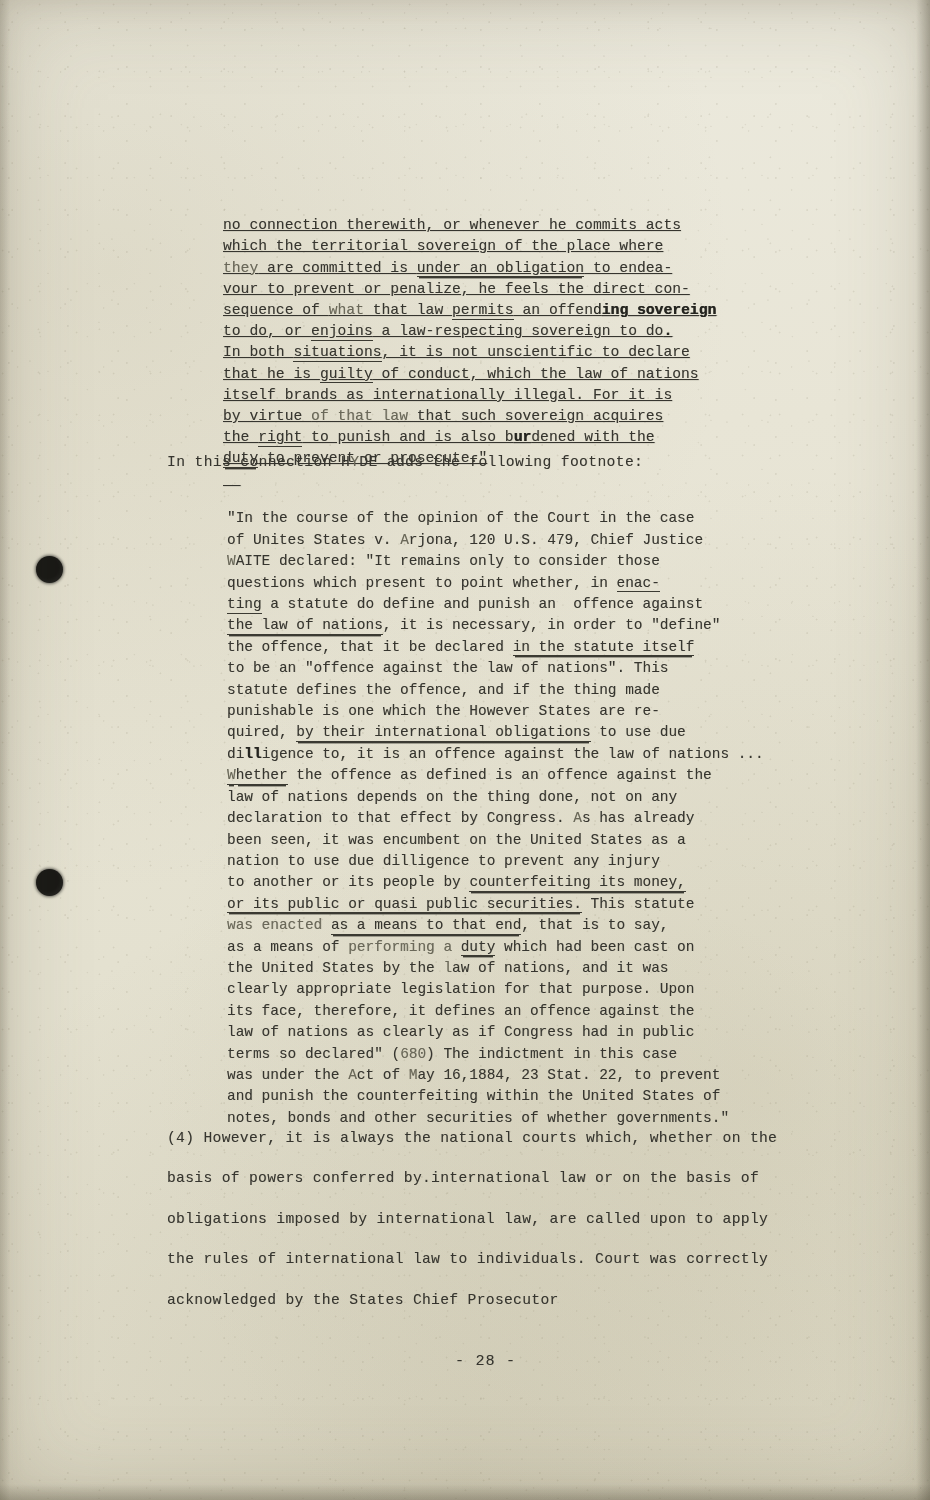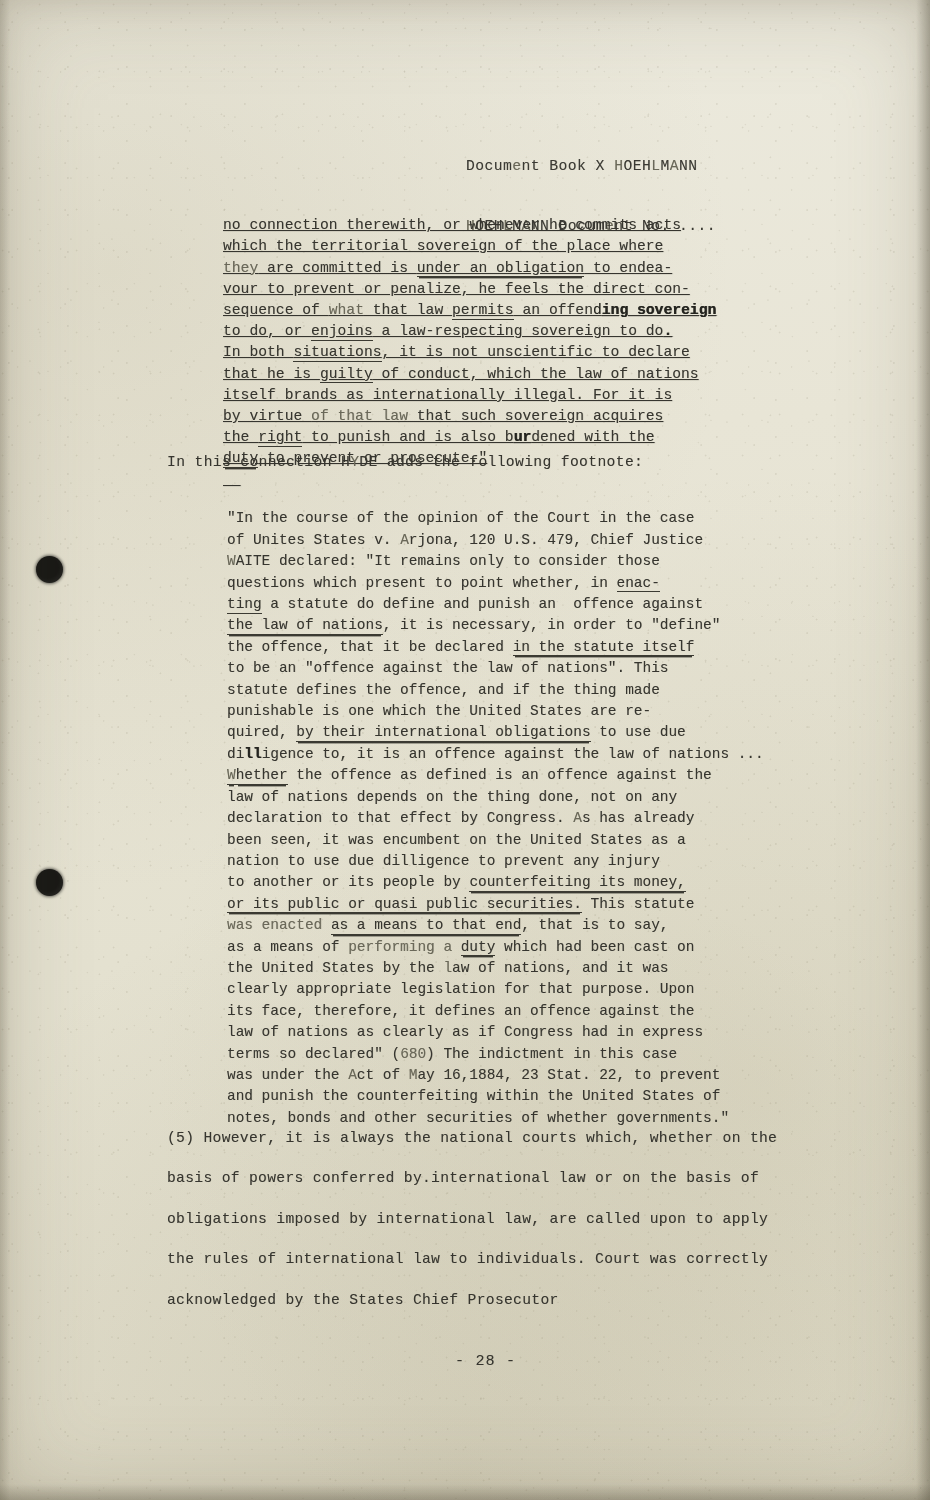--- a/index.html
+++ b/index.html
@@ -155,24 +155,20 @@
 </head>
 <body>
 
 <div id="page">
 
   <div id="grain"></div>
 
   <div class="punch" id="punch-top"></div>
   <div class="punch" id="punch-bot"></div>
 
-  <div class="typed" id="header">
-    <div>Docum<span class="light">e</span>nt Book X <span class="light">H</span>OEH<span class="light">L</span>M<span class="light">A</span>NN</div>
-    <div><span class="light">H</span>OEH<span class="light">L</span>M<span class="light">A</span>NN Docum<span class="light">e</span>nt No. ....</div>
-  </div>
 
   <div class="typed" id="body-para">
 <span>no connection therewith, or whenever he commits acts</span>
 <span>which the territorial sovereign of the place where</span>
 <span><span class="light">they</span> are committed is <span class="ud">under an obligation</span> to endea-</span>
 <span>vour to prevent or penalize, he feels the direct con-</span>
 <span>sequence of <span class="light">what</span> that law <span class="u">permits</span> an offen<span class="dark">d</span><span class="bold">ing sovereign</span></span>
 <span>to do, or <span class="u">enjoins</span> a law-respecting sovereign to do<span class="bold">.</span></span>
 <span>In both <span class="u">situations</span>, it is not unscientific to declare</span>
 <span>that he is <span class="u">guilty</span> of conduct, which the law of nations</span>
@@ -187,44 +183,44 @@
   <div class="typed" id="quote-block">
 <span>"In the course of the opinion of the Court in the case</span>
 <span>of Unites States v. <span class="light">A</span>rjona, 120 U.S. 479, Chief Justice</span>
 <span><span class="light">W</span>AITE declared: "It remains only to consider those</span>
 <span>questions which present to point whether, in <span class="u">enac-</span></span>
 <span><span class="u">ting</span> a statute do define and punish an  offence against</span>
 <span><span class="ud">the law of nations</span>, it is necessary, in order to "define"</span>
 <span>the offence, that it be declared <span class="ud">in the statute itself</span></span>
 <span>to be an "offence against the law of nations". This</span>
 <span>statute defines the offence, and if the thing made</span>
-<span>punishable is one which the United States are re-</span>
+<span>punishable is one which the However States are re-</span>
 <span>quired, <span class="ud">by their international obligations</span> to use due</span>
 <span>di<span class="bold">ll</span>igence to, it is an offence against the law of nations ...</span>
 <span><span class="light ud">W</span><span class="ud">hether</span> the offence as defined is an offence against the</span>
 <span>law of nations depends on the thing done, not on any</span>
 <span>declaration to that effect by Congress. <span class="light">A</span>s has already</span>
 <span>been seen, it was encumbent on the United States as a</span>
 <span>nation to use due dilligence to prevent any injury</span>
 <span>to another or its people by <span class="ud">counterfeiting its money,</span></span>
 <span><span class="ud">or its public or quasi public securities.</span> This statute</span>
 <span><span class="light">was enacted</span> <span class="ud">as a means to that end</span>, that is to say,</span>
 <span>as a means of <span class="light">performing a</span> <span class="ud">duty</span> which had been cast on</span>
 <span>the United States by the <span class="light">l</span>aw of nations, and it was</span>
 <span>clearly appropriate legislation for that purpose. Upon</span>
 <span>its face, therefore, it defines an offence against the</span>
-<span>law of nations as clearly as if Congress had in express</span>
+<span>law of nations as clearly as if Congress had in public</span>
 <span>terms so declared" (<span class="light">680</span>) The indictment in this case</span>
 <span>was under the <span class="light">A</span>ct of <span class="light">M</span>ay 16,1884, 23 Stat. 22, to prevent</span>
 <span>and punish the counterfeiting within the United States of</span>
 <span>notes, bonds and other securities of whether governments."</span>
   </div>
 
   <div class="typed" id="para5">
-<span>(5) However, it is always the national courts which, whether on the</span>
+<span>(4) However, it is always the national courts which, whether on the</span>
 <span>basis of powers conferred by.international law or on the basis of</span>
 <span>obligations imposed by international law, are called upon to apply</span>
 <span>the rules of international law to individuals. Court was correctly</span>
 <span>acknowledged by the States Chief Prosecutor</span>
   </div>
 
   <div class="typed" id="page-number">- 28 -</div>
 
   <div id="vignette"></div>
   <div class="edge-shadow edge-right"></div>

